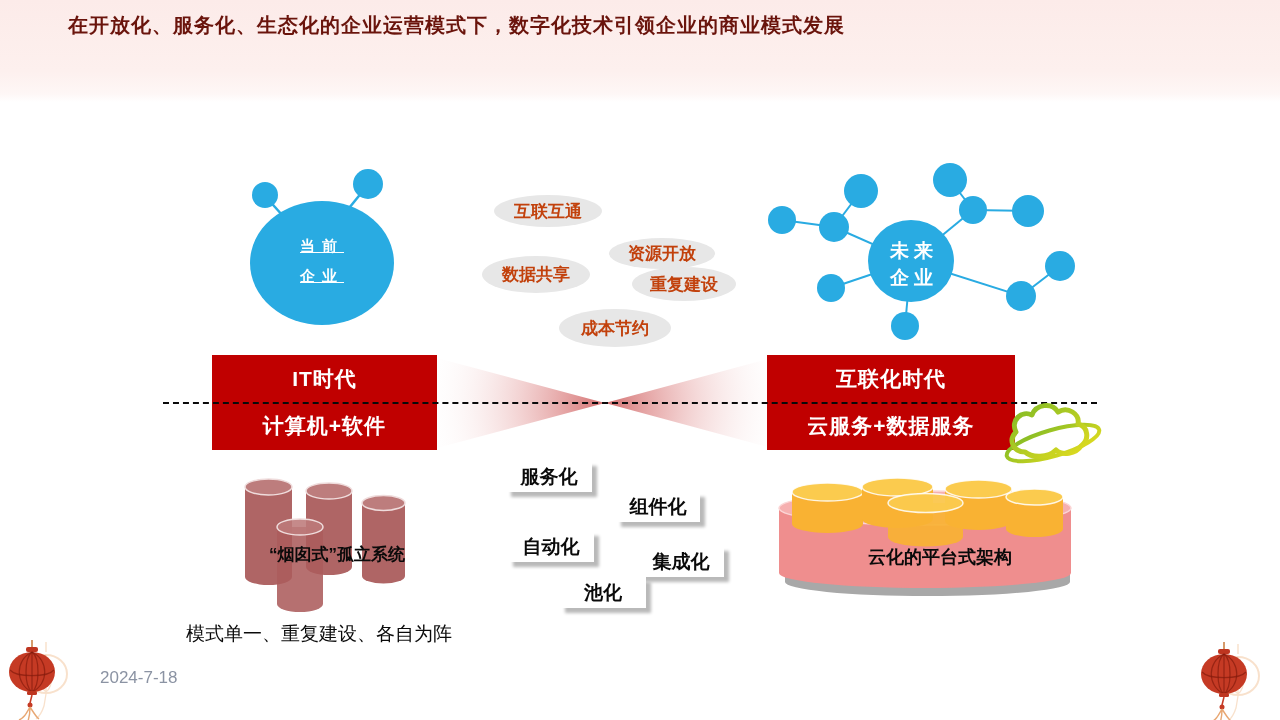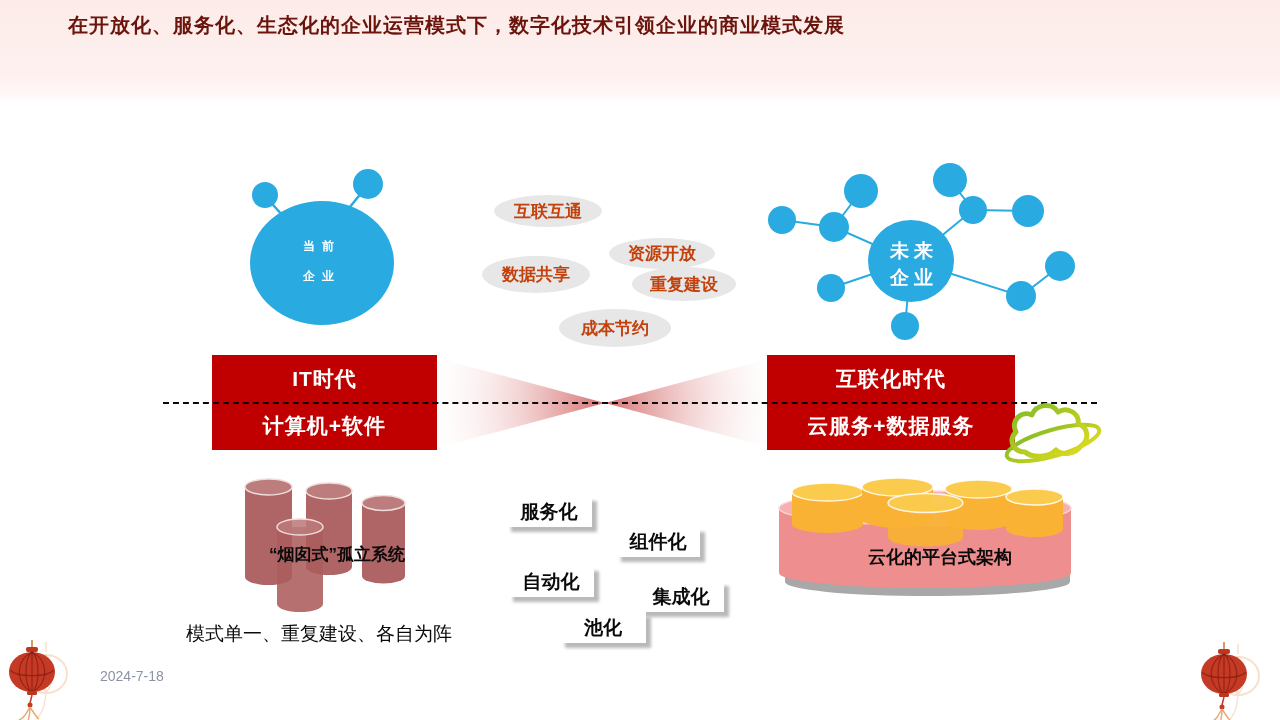--- a/index.html
+++ b/index.html
@@ -13,21 +13,21 @@
     background:linear-gradient(180deg,#fcebe9 0%,#fdf0ee 70%,#fef7f6 92%,#ffffff 100%);
   }
   .slide-title{
     position:absolute;left:68px;top:12px;width:1140px;
     font-family:"DejaVu Serif","Liberation Serif",serif;
     font-size:20px;font-weight:bold;color:#6a140c;line-height:1.32;letter-spacing:1px;
   }
   
   .blob-label{position:absolute;text-align:center;color:#fff;font-weight:bold;}
   .blob-label div{display:block;}
-  .current-label{left:252px;top:231px;width:140px;font-size:12px;letter-spacing:7px;line-height:30px;}
+  .current-label{left:252px;top:231px;width:140px;font-size:15px;letter-spacing:7px;line-height:30px;text-decoration:underline;}
   .future-label{left:858px;top:237px;width:112px;font-size:19px;letter-spacing:5px;line-height:27px;}
   
   .pill{
     position:absolute;background:#e7e7e7;border-radius:50%;
     display:flex;align-items:center;justify-content:center;
     font-weight:bold;font-size:17px;color:#c2410c;
   }
   .pill-0{left:494px;top:195px;width:108px;height:32px;}
   .pill-1{left:609px;top:218px;width:106px;height:31px;margin-top:20px;}
   .pill-2{left:482px;top:256px;width:108px;height:37px;}
@@ -42,37 +42,37 @@
   .banner-left{left:212px;width:225px;}
   .banner-right{left:767px;width:248px;}
   .dashed-line{
     position:absolute;left:163px;top:402px;width:934px;height:0;
     border-top:2px dashed #0a0a0a;
   }
   
   .tag{
     position:absolute;background:#ffffff;box-shadow:5px 5px 3px #b9b9b9;
     display:flex;align-items:center;justify-content:center;
-    font-weight:bold;font-size:19px;color:#0a0a0a;margin-top:35px;
+    font-weight:bold;font-size:19px;color:#0a0a0a;
   }
   .tag-0{left:506px;top:461px;width:86px;height:31px;}
   .tag-1{left:616px;top:492px;width:84px;height:30px;}
   .tag-2{left:508px;top:531px;width:86px;height:31px;}
   .tag-3{left:638px;top:546px;width:86px;height:31px;}
   .tag-4{left:560px;top:577px;width:86px;height:31px;}
   
   .overlay-caption{position:absolute;font-weight:bold;color:#0a0a0a;text-align:center;}
   .legacy-overlay{left:248px;top:543px;width:178px;font-size:17px;}
   .platform-overlay{left:855px;top:545px;width:170px;font-size:18px;}
   .legacy-caption{position:absolute;left:186px;top:621px;width:300px;font-size:19px;color:#0a0a0a;}
   .platform-caption{
     position:absolute;left:730px;top:631px;width:420px;
     font-size:21px;font-weight:bold;color:#d10f0f;letter-spacing:0.5px;
   }
-  .slide-date{position:absolute;left:100px;top:668px;font-size:14px;color:#8b93a3;}
+  .slide-date{position:absolute;left:100px;top:668px;font-size:17px;color:#8b93a3;}
   .abs{position:absolute;}
 </style>
 </head>
 <body>
 
 <div id="slide">
 
   <div class="header-band"></div>
   <div class="slide-title">在开放化、服务化、生态化的企业运营模式下，数字化技术引领企业的商业模式发展</div>
 

